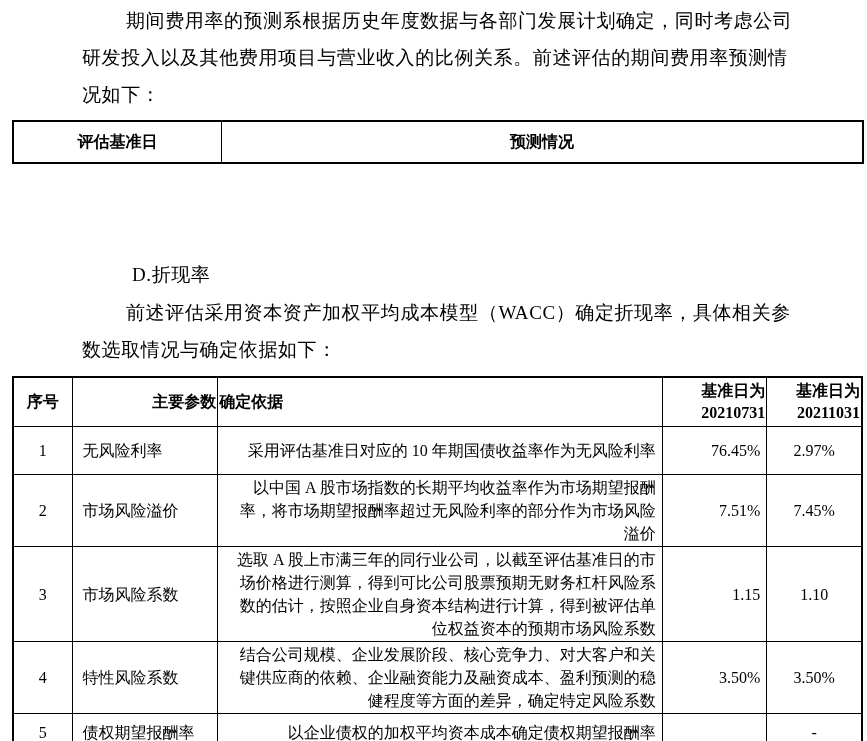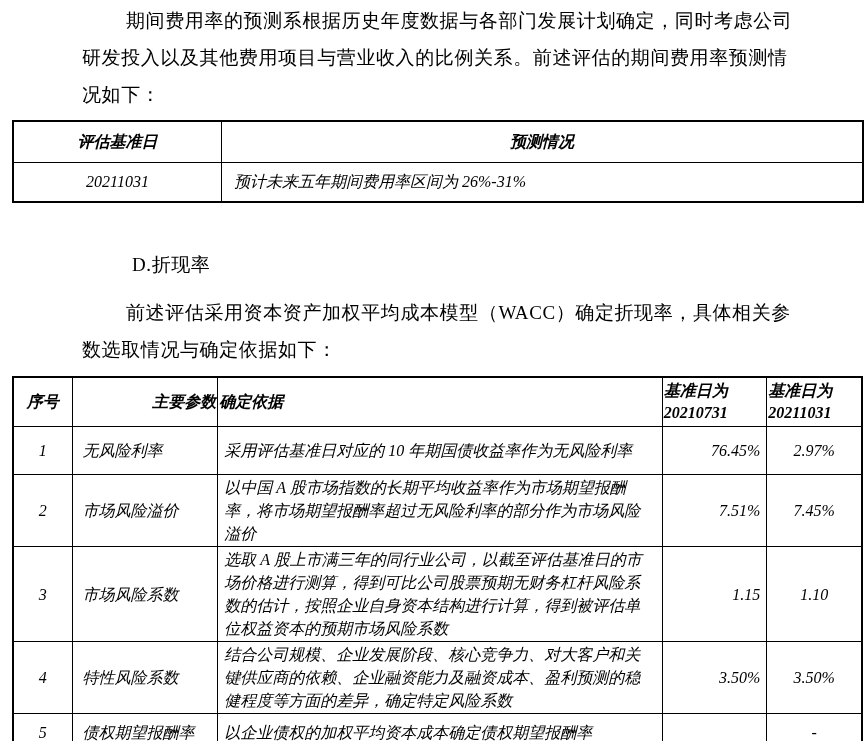--- a/index.html
+++ b/index.html
@@ -1,56 +1,52 @@
 <!DOCTYPE html>
 <html><head>
 <meta charset="utf-8">
 <style>
   html, body { margin:0; padding:0; background:#ffffff; }
   body { width:867px; height:741px; overflow:hidden; position:relative;
          font-family:"Liberation Serif","DejaVu Serif",serif; color:#000; }
   .para { position:absolute; left:82px; width:720px; font-size:19px; line-height:37px; letter-spacing:0.6px; }
   .indent { text-indent:44px; }
   table { border-collapse:collapse; position:absolute; }
-  td, th { border:1px solid #000; font-size:16px;font-style:italic; }
+  td, th { border:1px solid #000; font-size:16px; }
   th { font-weight:bold; }
   #t1 { left:12px; top:120px; width:852px; border:2px solid #000; }
   #t1 th { height:38px; }
   #t1 td { height:36px; }
   #t1 .c1 { width:205px; text-align:center; }
   #t1 .c2 { text-align:left; padding-left:12px; }
   #t2 { left:12px; top:376px; width:851px; border:2px solid #000; }
   #t2 th { height:46px; line-height:22px; }
   #t2 td { line-height:23px; padding:1px 6px; }
   #t2 .no { width:46px; text-align:center;margin-top:48px; }
   #t2 .param { width:130px; text-align:left; padding-left:10px; }
-  #t2 .basis { width:436px; text-align:left; }
+  #t2 .basis { width:436px; text-align:right; }
   #t2 .v1 { width:92px; text-align:right; }
   #t2 .v2 { width:82px; text-align:center; }
-  #t2 th.v1, #t2 th.v2 { text-align:left; }
+  #t2 th.v1, #t2 th.v2 { text-align:right; }
 </style>
 </head>
 <body>
 
 <div class="para indent" style="top:2px;">期间费用率的预测系根据历史年度数据与各部门发展计划确定，同时考虑公司研发投入以及其他费用项目与营业收入的比例关系。前述评估的期间费用率预测情况如下：</div>
 
 <table id="t1">
   <tbody>
       <tr>
     <th class="c1">评估基准日</th>
     <th>预测情况</th>
   </tr>
-  <tr>
-    <td class="c1">20211031</td>
-    <td class="c2">预计未来五年期间费用率区间为 26%-31%</td>
-  </tr>
 </tbody>
   </table>
 
-<div class="para" style="top:246px; left:132px;">D.折现率</div>
+<div class="para" style="top:256px; left:132px;">D.折现率</div>
 
 <div class="para indent" style="top:294px;">前述评估采用资本资产加权平均成本模型（WACC）确定折现率，具体相关参数选取情况与确定依据如下：</div>
 
 <table id="t2">
   <tbody>
       <tr>
     <th class="no">序号</th>
     <th class="param" style="text-align:right;">主要参数</th>
     <th class="basis" style="text-align:left;">确定依据</th>
     <th class="v1">基准日为 20210731</th>

